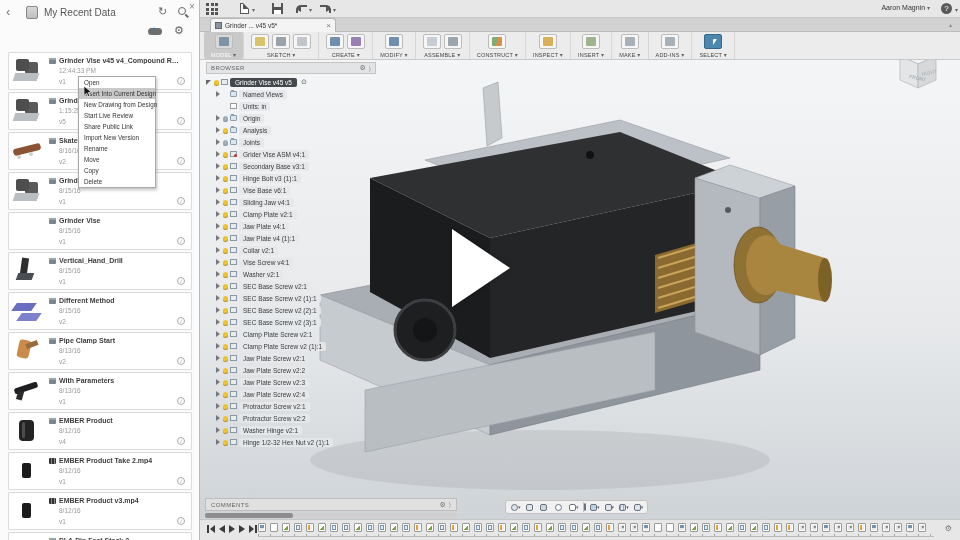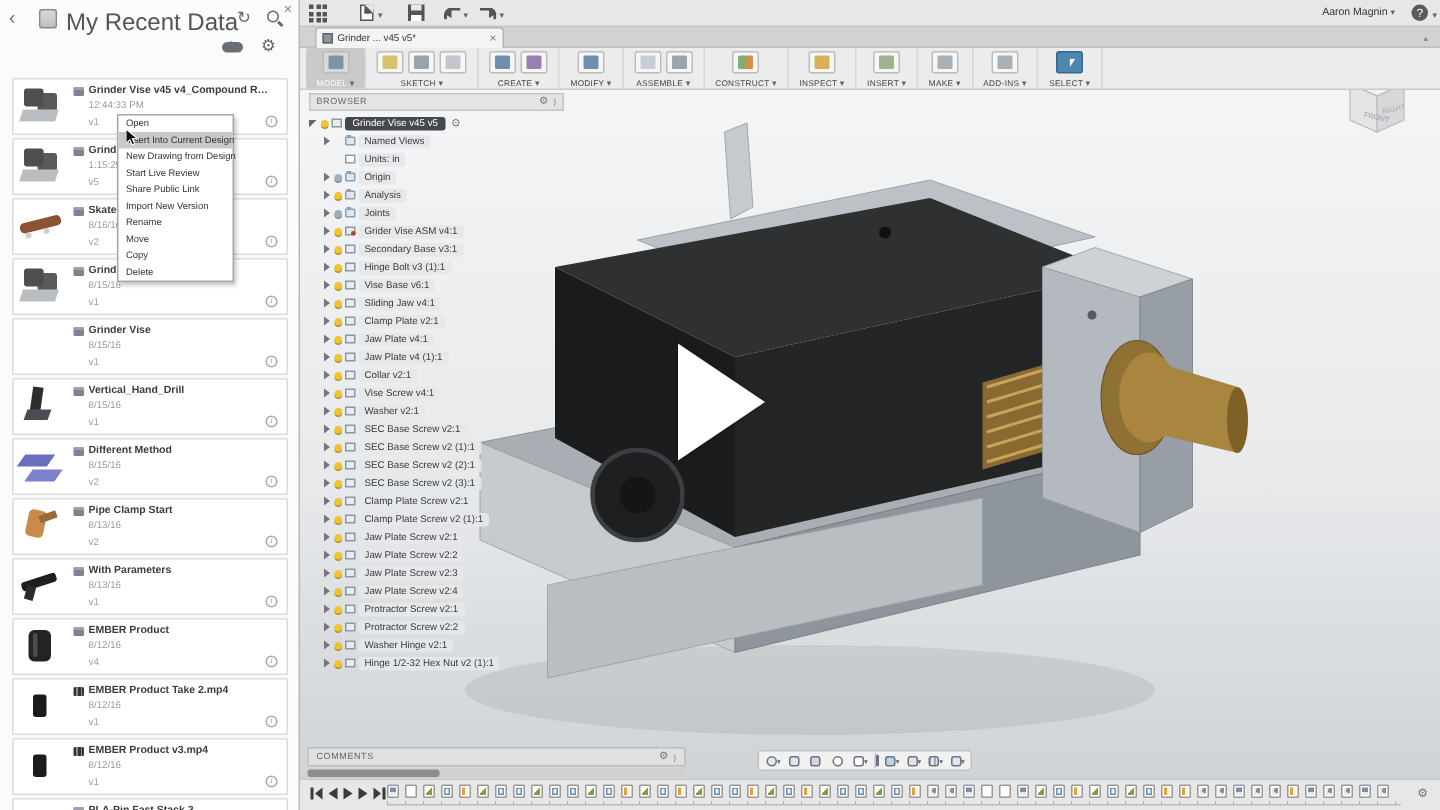--- a/index.html
+++ b/index.html
@@ -125,21 +125,21 @@
   .tli-bl::before { background:#fff; }
   #tl-track { position:absolute; left:58px; top:14px; width:676px; height:3px;
      background:repeating-linear-gradient(90deg,#aaa 0 1px,transparent 1px 12px); border-bottom:1px solid #bbb; }
   #tl-gear { position:absolute; right:8px; top:4px; font-size:8px; color:#777; line-height:10px; }
 
   
   #data-panel { position:absolute; left:0; top:0; width:200px; height:540px; background:#fbfbfb; border-right:1px solid #b9b9b9; z-index:20; }
   #dp-header { position:relative; height:50px; }
   #dp-back { position:absolute; left:6px; top:4px; font-size:13px; color:#777; }
   #dp-appicon { position:absolute; left:26px; top:6px; width:12px; height:13px; border:1px solid #888; border-radius:2px; background:linear-gradient(#d9d9d9,#bfbfbf); }
-  #dp-title { position:absolute; left:44px; top:7px; font-size:16px; color:#555; }
+  #dp-title { position:absolute; left:44px; top:7px; font-size:10px; color:#555; }
   #dp-refresh { position:absolute; left:158px; top:5px; font-size:11px; color:#666; }
   #dp-search { position:absolute; left:178px; top:7px; width:8px; height:8px; border:1.5px solid #666; border-radius:50%; }
   #dp-search::after { content:""; position:absolute; left:6px; top:7px; width:4px; height:1.5px; background:#666; transform:rotate(45deg); }
   #dp-close { position:absolute; left:189px; top:1px; font-size:10px; color:#888; }
   #dp-cloud { position:absolute; left:148px; top:28px; width:14px; height:7px; background:#6d6d6d; border-radius:4px; }
   #dp-cloud::after { content:"▴"; position:absolute; left:4.5px; top:-4px; font-size:6px; color:#3d7ba8; }
   #dp-gear { position:absolute; left:174px; top:24px; font-size:11px; color:#666; }
   #dp-items { position:absolute; left:0; top:52px; width:200px; }
   .dp-item { position:relative; width:184px; height:38px; margin:0 auto 2px; background:#fff; border:1px solid #dcdcdc; border-radius:1px; display:flex; }
   .dp-thumb { width:38px; height:36px; position:relative; flex:0 0 38px; }

